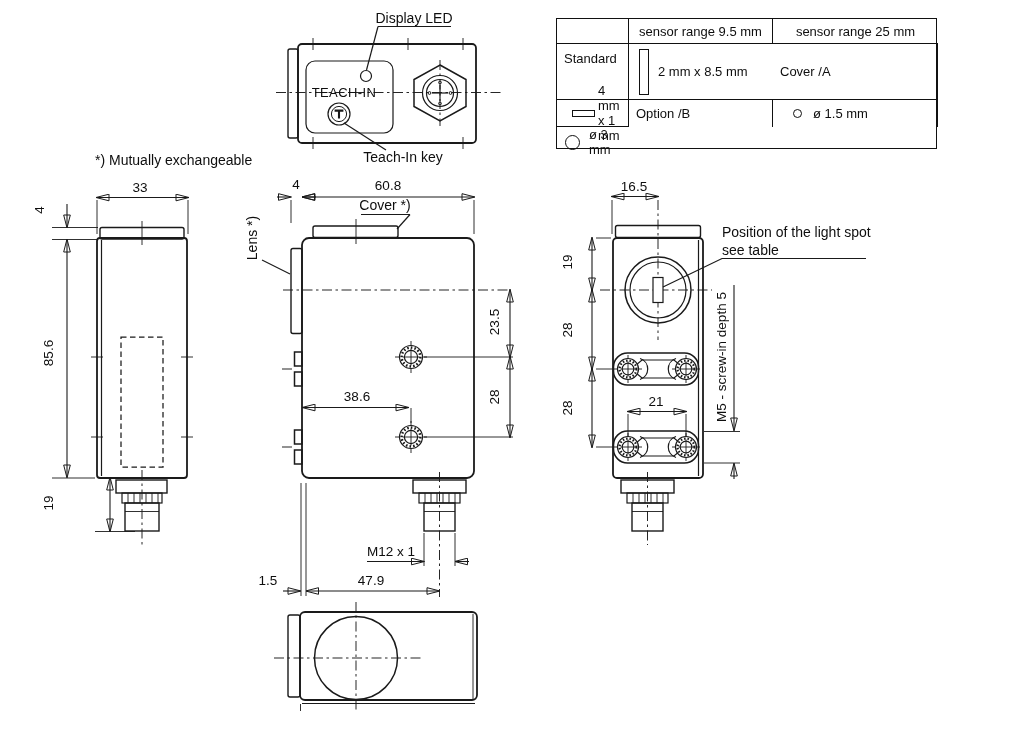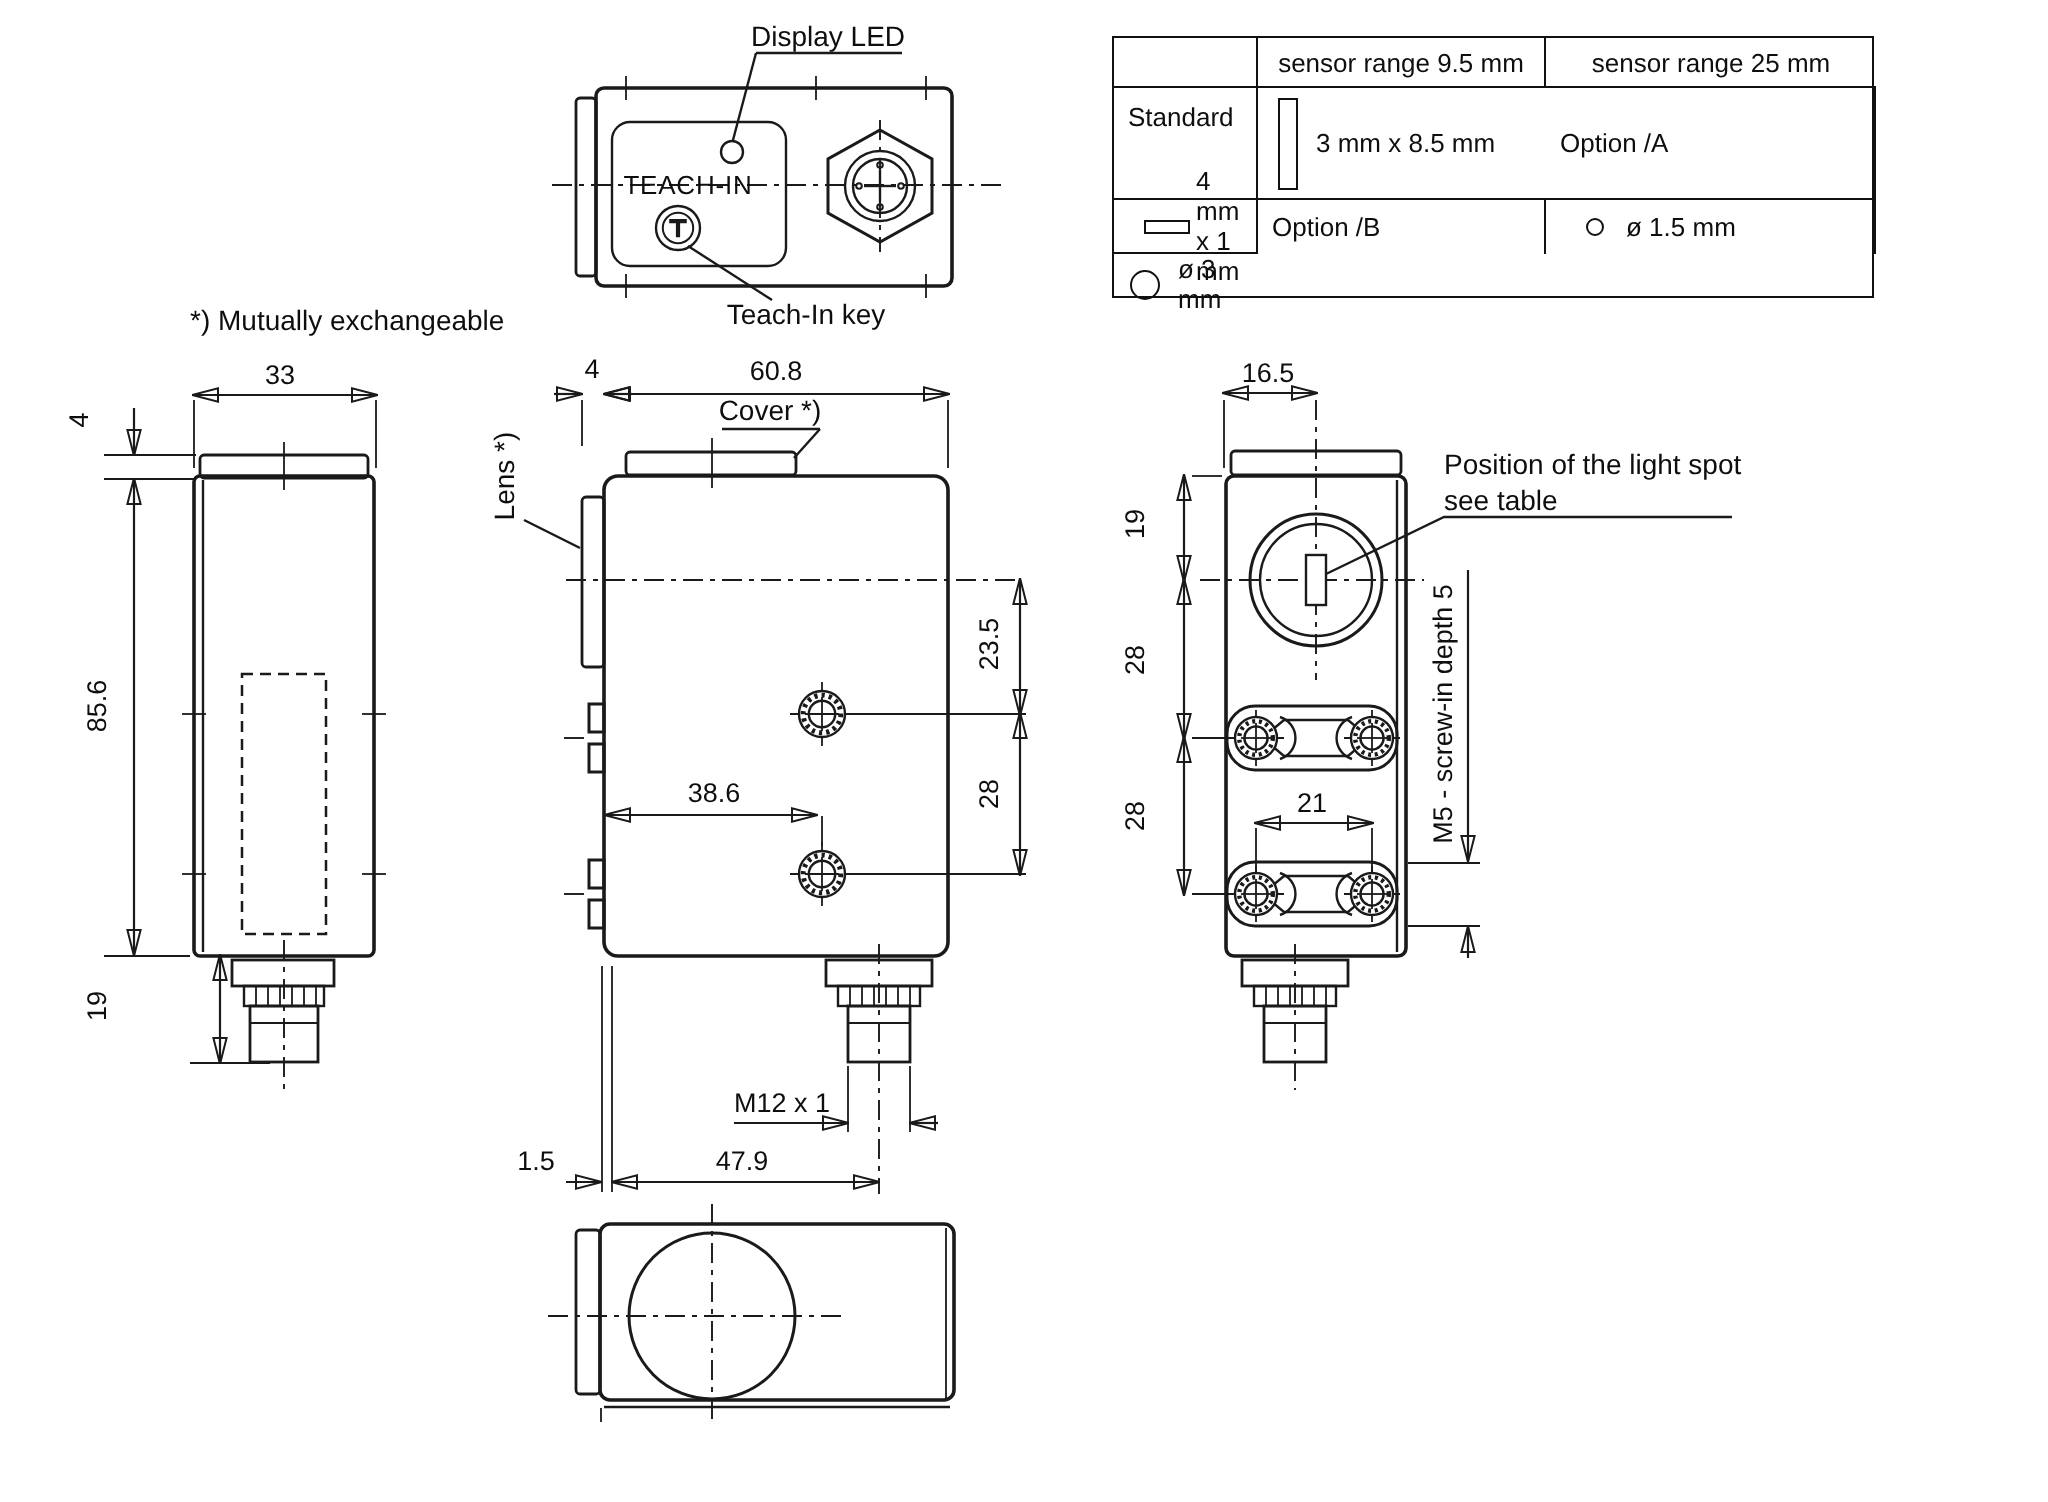--- a/index.html
+++ b/index.html
@@ -365,24 +365,24 @@
 
 
 <div class="spec-table">
   <div class="cell hdr"></div>
   <div class="cell hdr">sensor range 9.5 mm</div>
   <div class="cell hdr last-col">sensor range 25 mm</div>
 
   <div class="cell lbl lbl-top">Standard</div>
   <div class="cell last-col">
     <span class="ic slit-v-l"></span>
-    <span>3 mm x 8.5 mm</span>
+    <span>2 mm x 8.5 mm</span>
   </div>
 
-  <div class="cell lbl">Option /A</div>
+  <div class="cell lbl">Cover /A</div>
   <div class="cell">
     <span class="ic slit-h-s"></span>
     <span>4 mm x 1 mm</span>
   </div>
 
   <div class="cell lbl last-row">Option /B</div>
   <div class="cell last-row">
     <span class="ic dot-s"></span>
     <span>ø 1.5 mm</span>
   </div>

